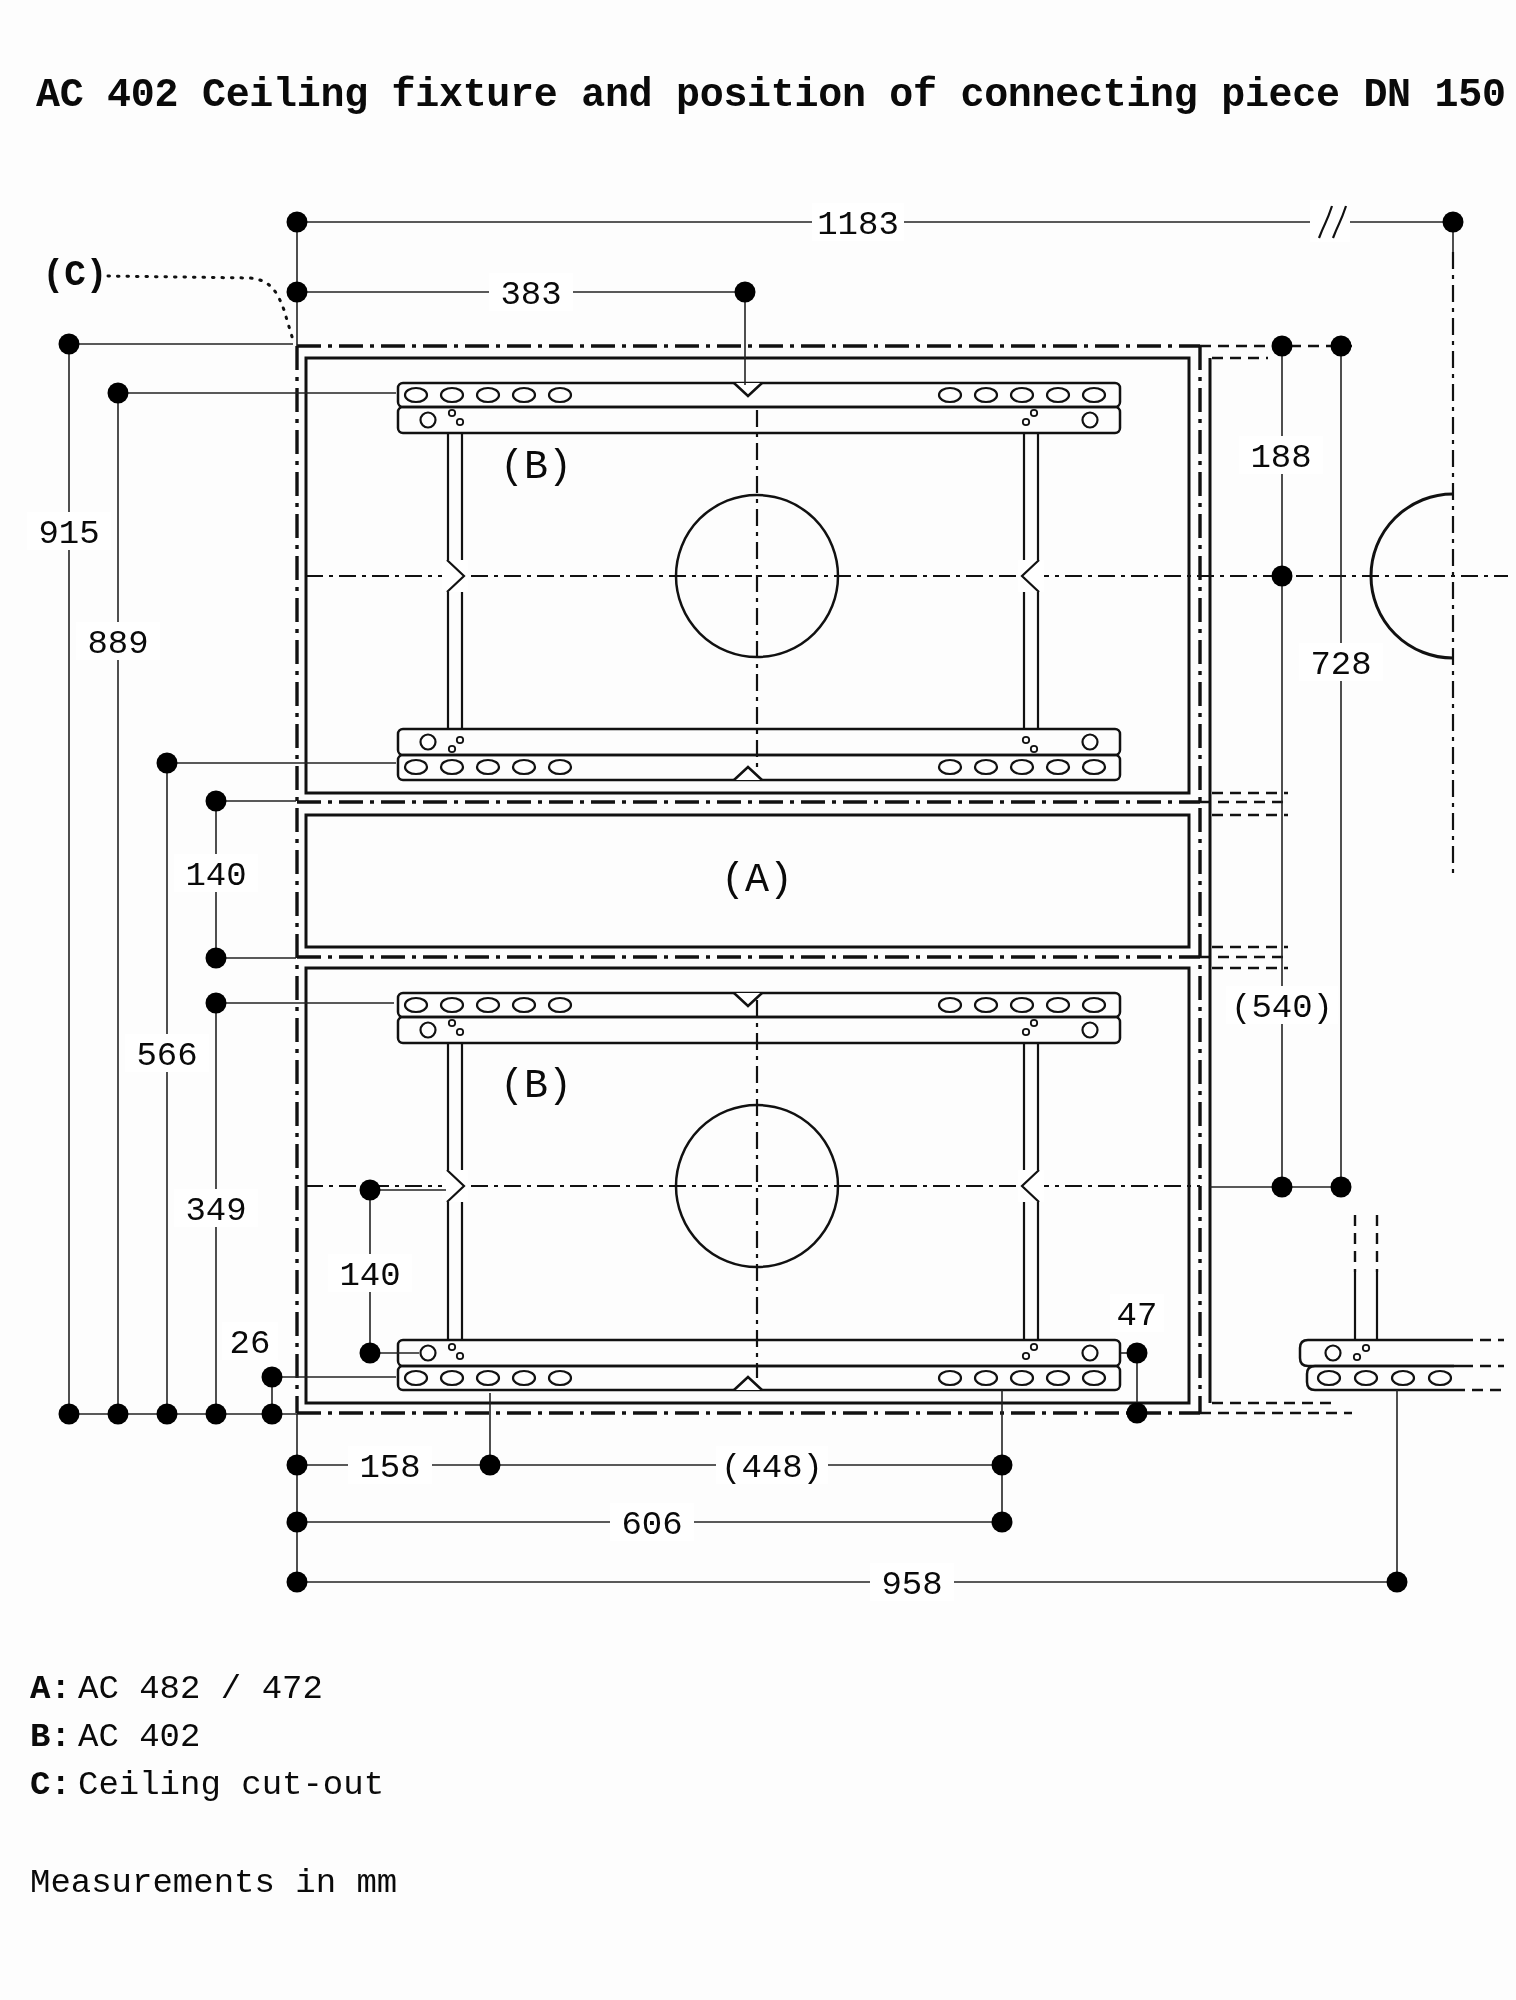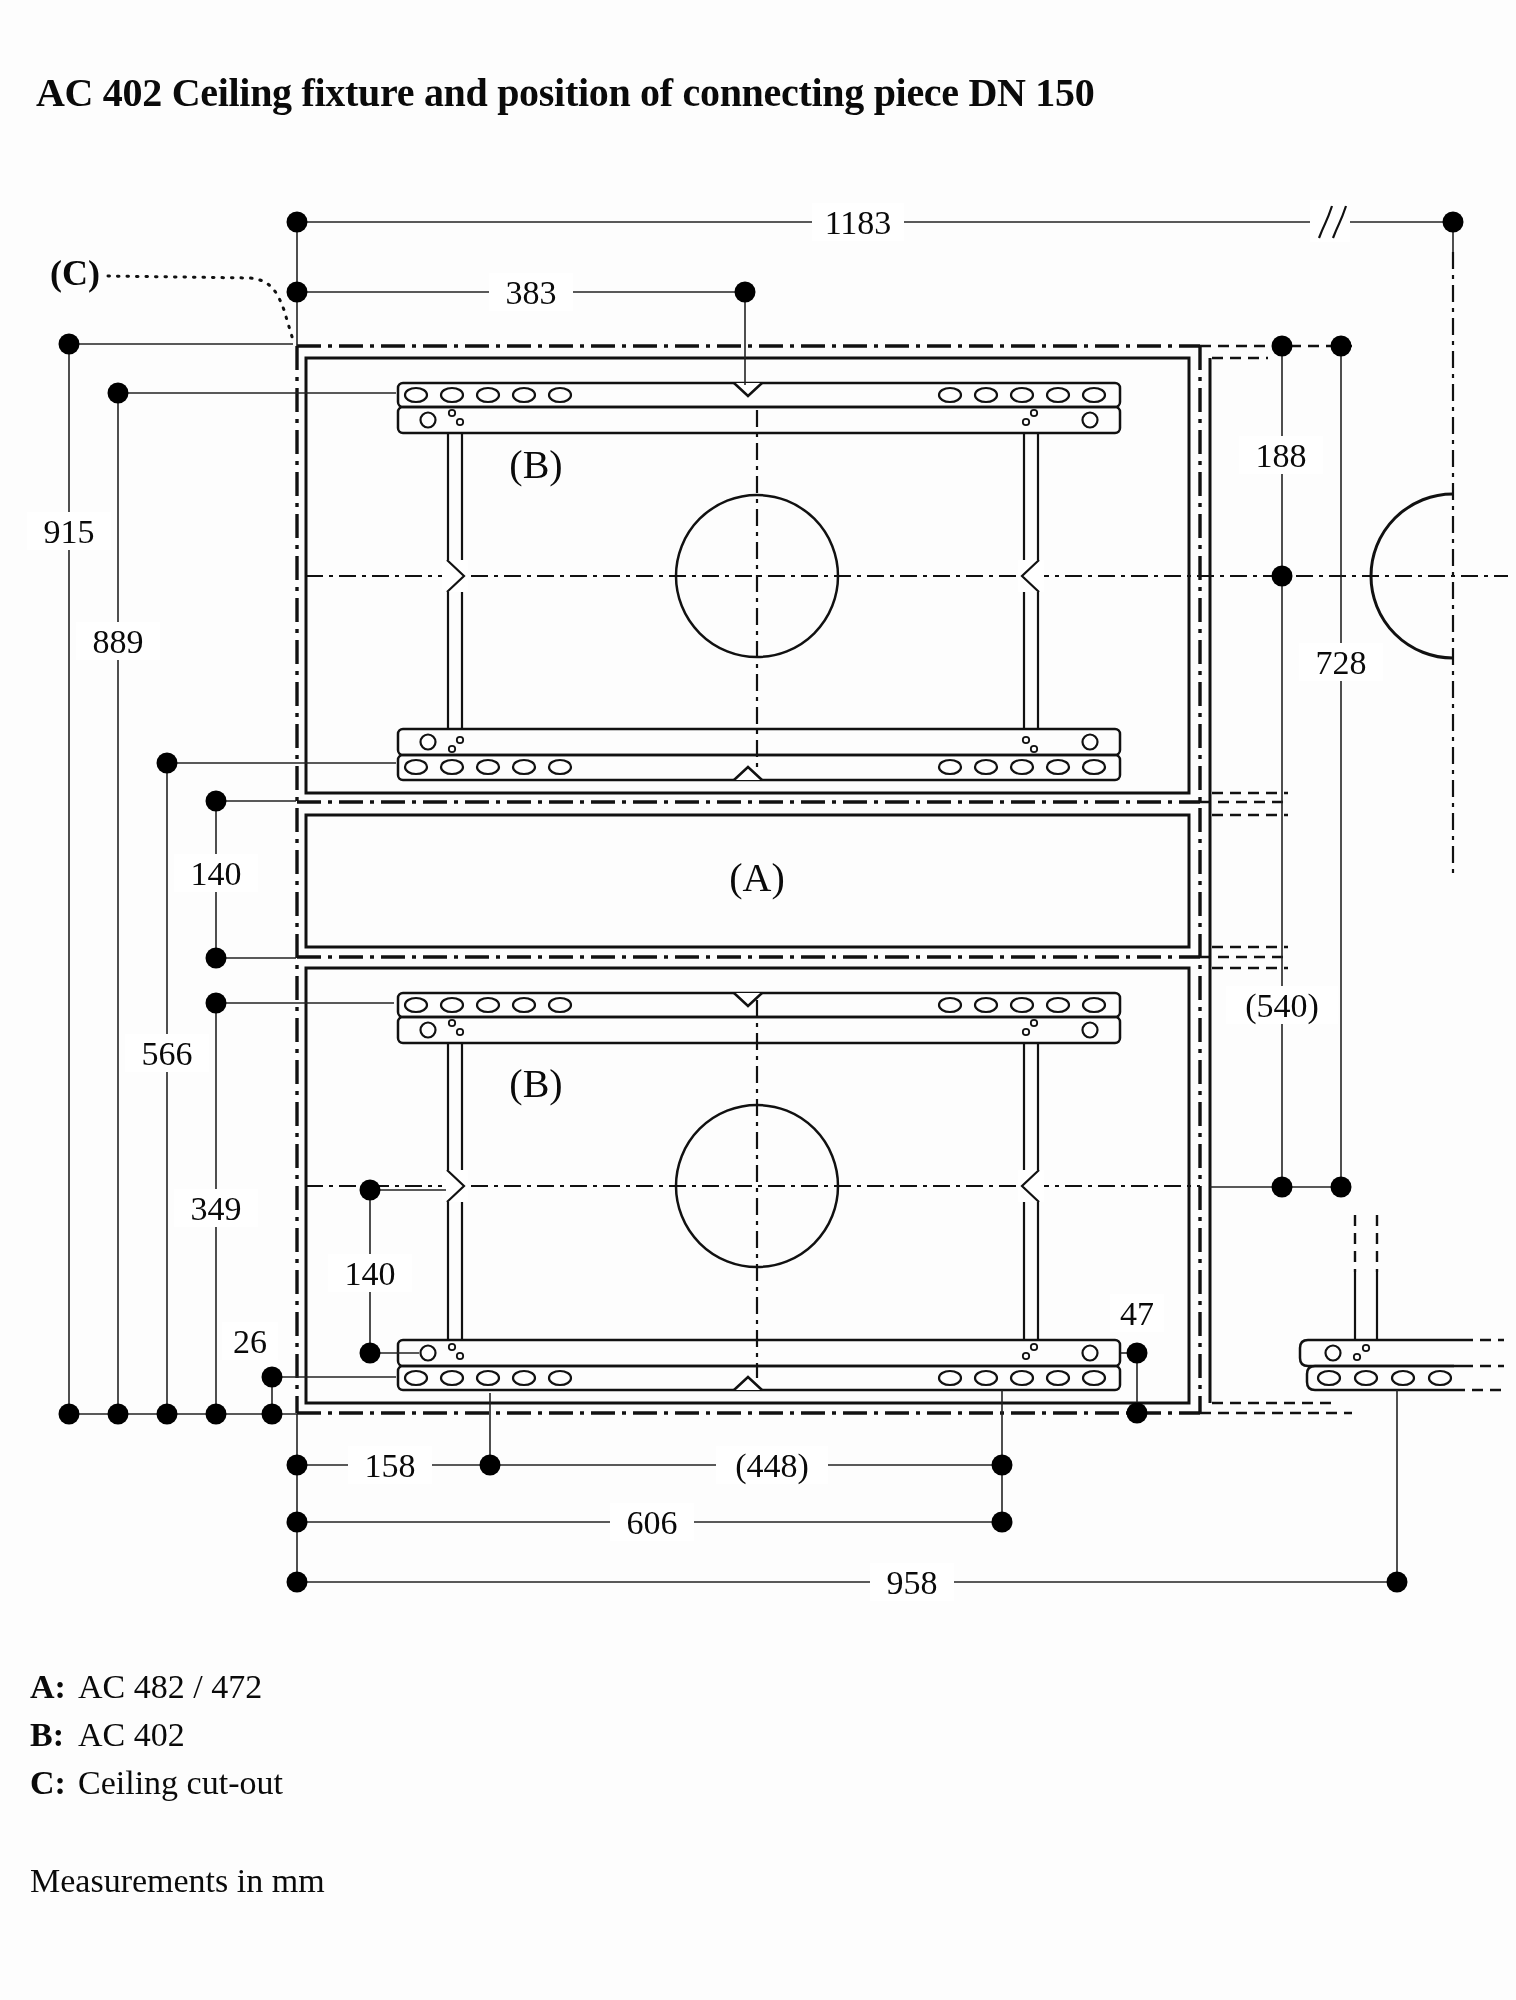--- a/index.html
+++ b/index.html
@@ -1,17 +1,17 @@
 <!DOCTYPE html>
 <html><head>
 <meta charset="utf-8">
 <style>
   html,body{margin:0;padding:0;background:#e8e8e8;}
   #page{width:1516px;height:2000px;background:#fdfdfd;position:relative;margin:0 auto;
-        font-family:Liberation Serif, serif;}
+        font-family:Liberation Mono, monospace;}
   svg{display:block}
   .solid3{fill:none;stroke:#111;stroke-width:3}
   .solid25{fill:none;stroke:#111;stroke-width:2.5}
   .solid22{fill:none;stroke:#111;stroke-width:2.2}
   .cut{fill:none;stroke:#111;stroke-width:3.4;stroke-dasharray:24 7 4 7}
   .center{fill:none;stroke:#111;stroke-width:2.2;stroke-dasharray:17 6 4 6}
   .hidden{fill:none;stroke:#111;stroke-width:2.4;stroke-dasharray:11 7}
   .dotted{fill:none;stroke:#111;stroke-width:3;stroke-dasharray:1.5 8;stroke-linecap:round}
   .dim{fill:none;stroke:#222;stroke-width:1.6}
   .dot{fill:#000;stroke:none}

